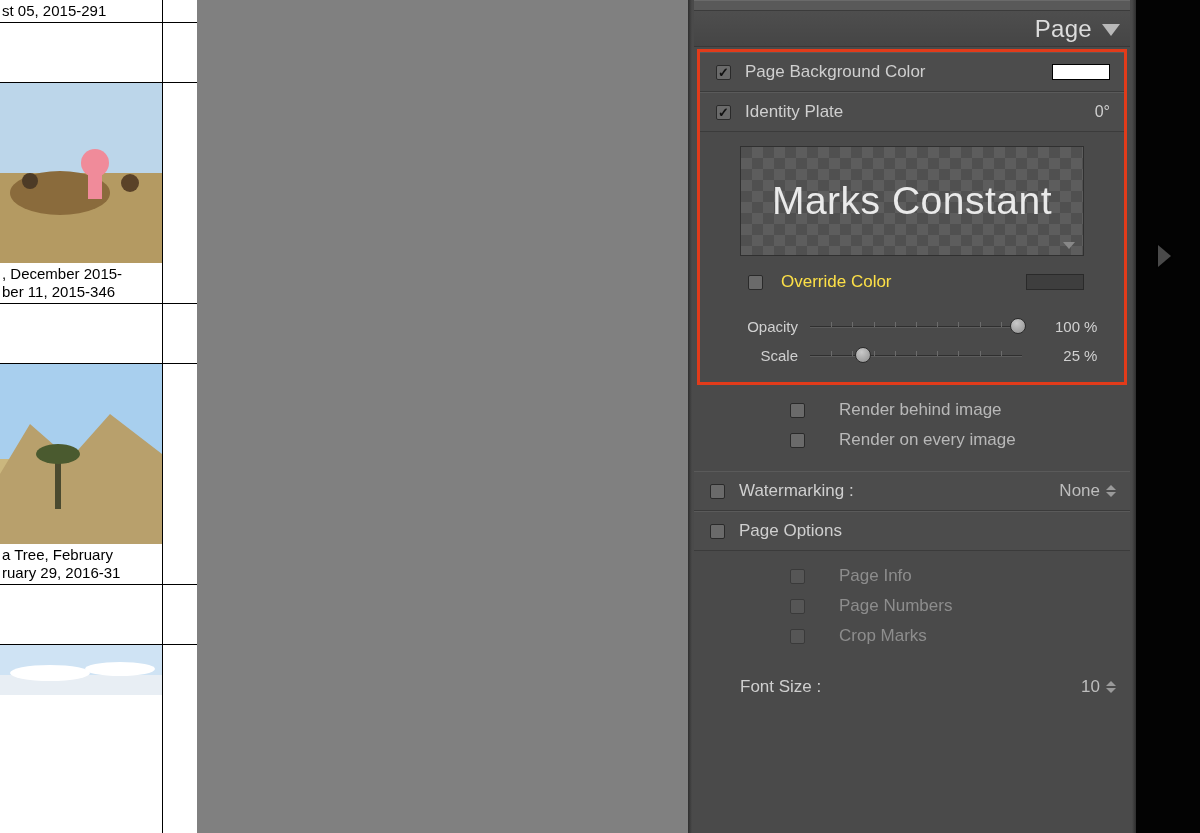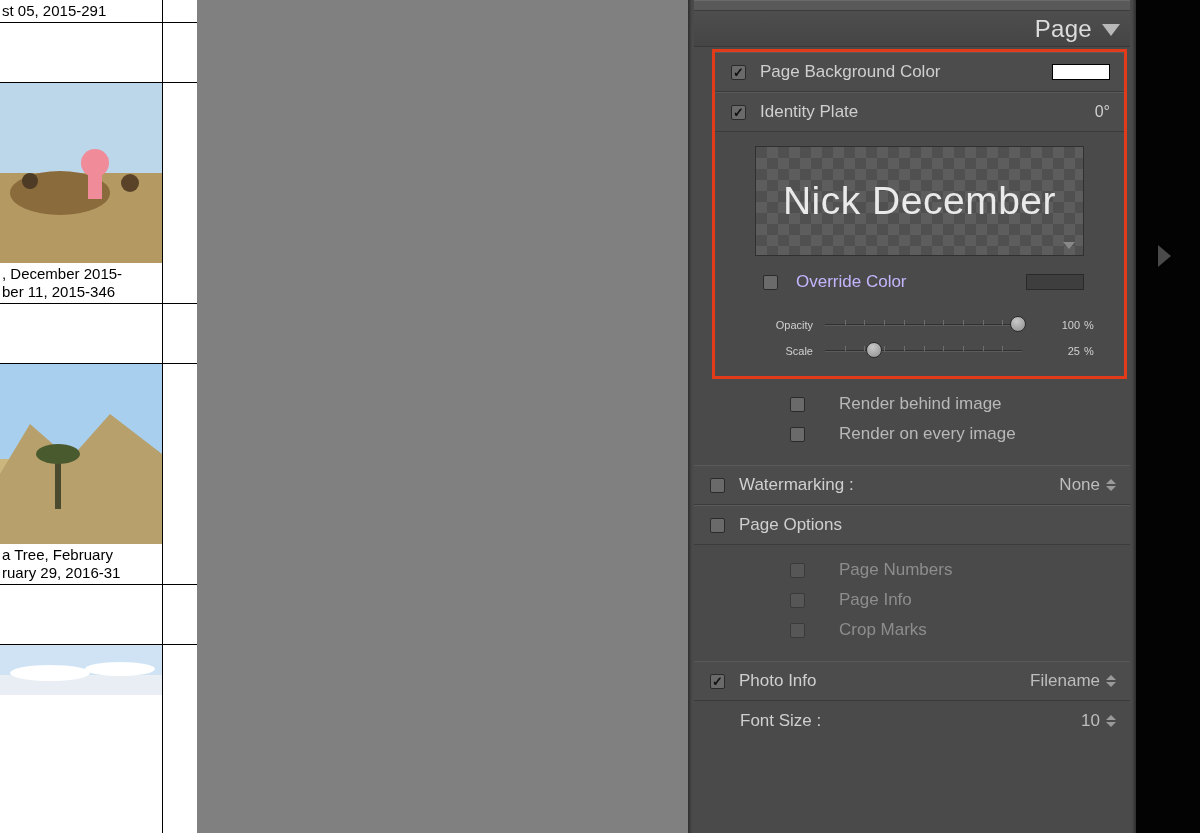--- a/index.html
+++ b/index.html
@@ -25,21 +25,21 @@
   .panel-col::before{ left:0; background:linear-gradient(to right,#2e2e2e,#4a4a4a); }
   .panel-col::after { right:0; background:linear-gradient(to left ,#2e2e2e,#4a4a4a);}
 
   .panel-inner{ position:absolute; left:6px; right:6px; top:0; bottom:0; }
 
   .stub-above{ height:11px; background:#595959; border-top:1px solid #6a6a6a; border-bottom:1px solid #3b3b3b; }
 
   .panel-header{ height:36px; padding:0 10px 0 0; display:flex; align-items:center; justify-content:flex-end; gap:10px; color:#dcdcdc; font-size:24px; font-weight:300; letter-spacing:.3px; background:linear-gradient(#4e4e4e,#454545); border-bottom:1px solid #383838;}
   .disclosure{ width:0;height:0;border-left:9px solid transparent;border-right:9px solid transparent;border-top:12px solid #b8b8b8; margin-top:2px;}
 
-  .highlight-box{ border:3px solid #e23b1a; margin:2px 3px 0 18px; padding:0 0 12px 0; background:transparent; }
+  .highlight-box{ border:3px solid #e23b1a; margin:2px 3px 0 3px; padding:0 0 12px 0; background:transparent; }
 
   .row{ display:flex; align-items:center; height:40px; padding:0 14px 0 16px; color:#cfcfcf; font-size:17px; font-weight:400; }
   .row .spacer{ flex:1; }
   .row.section{ background:#4c4c4c; border-top:1px solid #5a5a5a; border-bottom:1px solid #3b3b3b;}
   .row.sub{ padding-left:96px; height:30px; font-size:17px; color:#b8b8b8;gap:20px;}
   .row.sub .chk{ margin-right:14px;}
   .row.sub.disabled{ color:#8d8d8d; }
   .sub-group{ padding:10px 0 16px 0; }
 
   .chk{ width:15px; height:15px; border:1px solid #2a2a2a; background:#6a6a6a; border-radius:2px; display:inline-flex; align-items:center; justify-content:center; margin-right:14px; flex:none;}
@@ -54,24 +54,24 @@
   .id-plate-wrap{ padding:14px 40px 2px 40px; }
   .id-plate{ height:110px; border:1px solid #303030; background:#555; position:relative;
     background-image:
       linear-gradient(45deg,#5d5d5d 25%,transparent 25%,transparent 75%,#5d5d5d 75%),
       linear-gradient(45deg,#5d5d5d 25%,transparent 25%,transparent 75%,#5d5d5d 75%);
     background-size:22px 22px; background-position:0 0,11px 11px; background-color:#505050;
     display:flex; align-items:center; justify-content:center;}
   .id-plate span{ font-size:39px; font-weight:300; color:#eaeaea; letter-spacing:.5px; font-family:"Helvetica Neue",Arial,sans-serif;}
   .id-plate .tri{ position:absolute; right:8px; bottom:6px; width:0;height:0;border-left:6px solid transparent;border-right:6px solid transparent;border-top:7px solid #888;}
 
-  .override-row{ padding:14px 40px 6px 48px; display:flex; align-items:center; color:#c4b5fd; font-size:17px;}
+  .override-row{ padding:14px 40px 6px 48px; display:flex; align-items:center; color:#fde047; font-size:17px;}
   .override-row .spacer{flex:1;}
 
-  .slider-row{ display:flex; align-items:center; padding:6px 20px 6px 0; color:#d0d0d0; font-size:11px;}
+  .slider-row{ display:flex; align-items:center; padding:6px 20px 6px 0; color:#d0d0d0; font-size:15px;}
   .slider-label{ width:110px; text-align:right; padding-right:12px; font-weight:400;}
   .slider-track{ flex:1; height:14px; position:relative; }
   .slider-track .rail{ position:absolute; left:0; right:0; top:6px; height:2px; background:#2f2f2f; border-bottom:1px solid #5c5c5c;}
   .slider-track .tick{ position:absolute; top:2px; width:1px; height:5px; background:#6c6c6c;}
   .slider-thumb{ position:absolute; top:-2px; width:16px; height:16px; margin-left:-8px; border-radius:50% 50% 50% 50%; background:radial-gradient(circle at 40% 30%,#c9c9c9,#8d8d8d); border:1px solid #2c2c2c;}
   .slider-val{ width:58px; text-align:right; padding-left:10px; }
   .slider-unit{ width:24px; text-align:left; padding-left:4px;}
 
   .dropdown{ display:flex; align-items:center; gap:6px; color:#bdbdbd; font-size:17px;}
   .dropdown .dd-arrows{ display:flex; flex-direction:column; gap:2px; }
@@ -155,21 +155,21 @@
 
         <div class="row section">
           <span class="chk checked"></span>
           <span>Identity Plate</span>
           <span class="spacer"></span>
           <span class="deg">0°</span>
         </div>
 
         <div class="id-plate-wrap">
           <div class="id-plate">
-            <span>Nick December</span>
+            <span>Marks Constant</span>
             <span class="tri"></span>
           </div>
         </div>
 
         <div class="override-row">
           <span class="chk"></span>
           <span style="margin-left:4px;">Override Color</span>
           <span class="spacer"></span>
           <span class="swatch dark"></span>
         </div>
@@ -241,44 +241,32 @@
 
       <div class="row section">
         <span class="chk"></span>
         <span>Page Options</span>
         <span class="spacer"></span>
       </div>
 
       <div class="sub-group">
         <div class="row sub disabled">
           <span class="chk disabled"></span>
-          <span>Page Numbers</span>
+          <span>Page Info</span>
         </div>
         <div class="row sub disabled">
           <span class="chk disabled"></span>
-          <span>Page Info</span>
+          <span>Page Numbers</span>
         </div>
         <div class="row sub disabled">
           <span class="chk disabled"></span>
           <span>Crop Marks</span>
         </div>
       </div>
 
-      <div class="row section">
-        <span class="chk checked"></span>
-        <span>Photo Info</span>
-        <span class="spacer"></span>
-        <span class="dropdown">
-          <span>Filename</span>
-          <span class="dd-arrows">
-              <i class="up"></i>
-              <i class="dn"></i>
-            </span>
-        </span>
-      </div>
 
       <div class="row" style="padding-left:46px;">
         <span>Font Size :</span>
         <span class="spacer"></span>
         <span class="dropdown">
           <span>10</span>
           <span class="dd-arrows">
               <i class="up"></i>
               <i class="dn"></i>
             </span>

